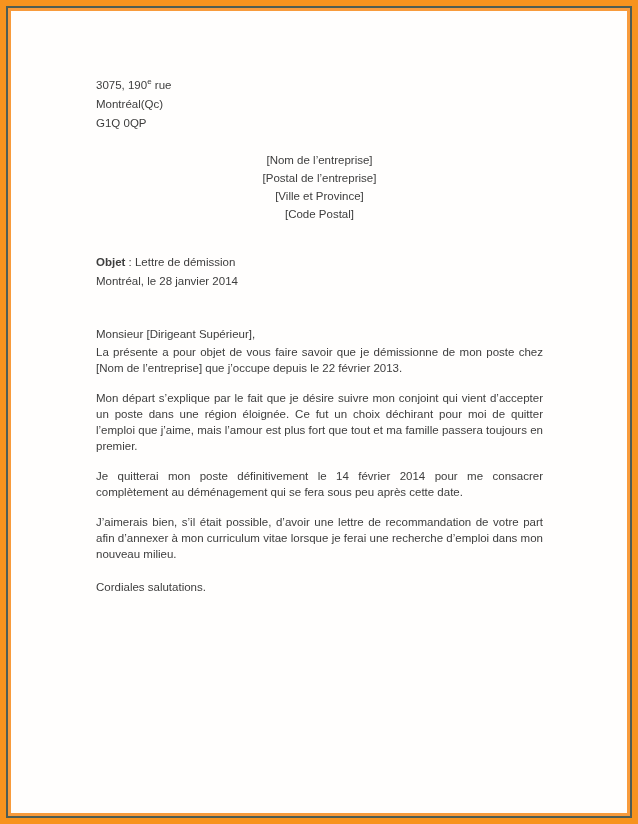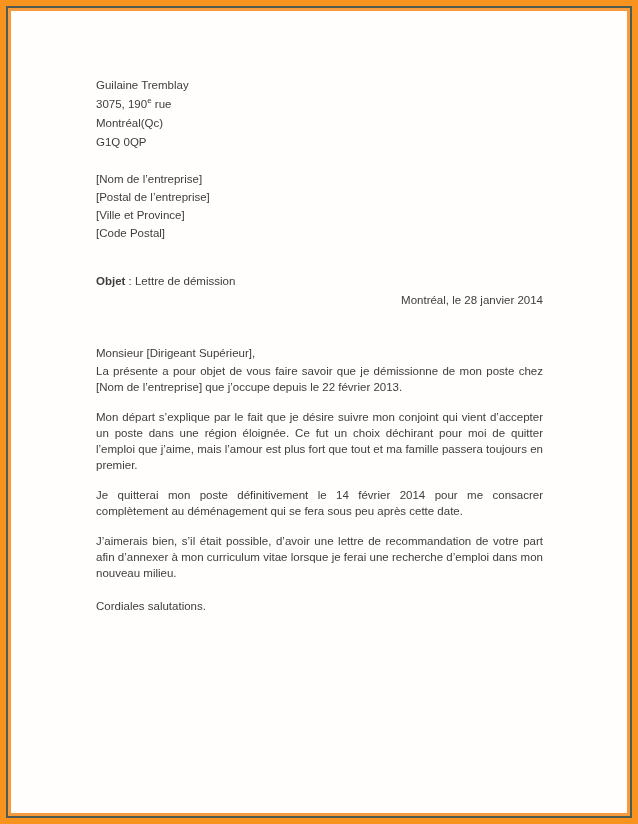--- a/index.html
+++ b/index.html
@@ -24,31 +24,30 @@
     overflow: hidden;
   }
   .sender div { white-space: nowrap; }
   sup {
     font-size: 8px;
     vertical-align: super;
     line-height: 0;
   }
   .recipient {
     margin-top: 18px;
-    text-align: left;
+    text-align: center;
     line-height: 18px;
   }
   .subject {
     margin-top: 30px;
   }
   .subject .bold {
     font-weight: bold;
   }
   .date {
-    text-align: right;
   }
   p {
     margin: 0 0 13px 0;
   }
   .salutation {
     margin-top: 34px;
     margin-bottom: 0;
   }
   .para {
     text-align: justify;
@@ -62,21 +61,20 @@
   .sig {
     margin-top: 34px;
   }
 </style>
 </head>
 <body>
 
 <div class="page">
 
   <div class="sender">
-    <div>Guilaine Tremblay</div>
     <div><span>3075, 190</span><sup>e</sup><span> rue</span></div>
     <div>Montréal(Qc)</div>
     <div>G1Q 0QP</div>
   </div>
 
   <div class="recipient">
     <div>[Nom de l’entreprise]</div>
     <div>[Postal de l’entreprise]</div>
     <div>[Ville et Province]</div>
     <div>[Code Postal]</div>

